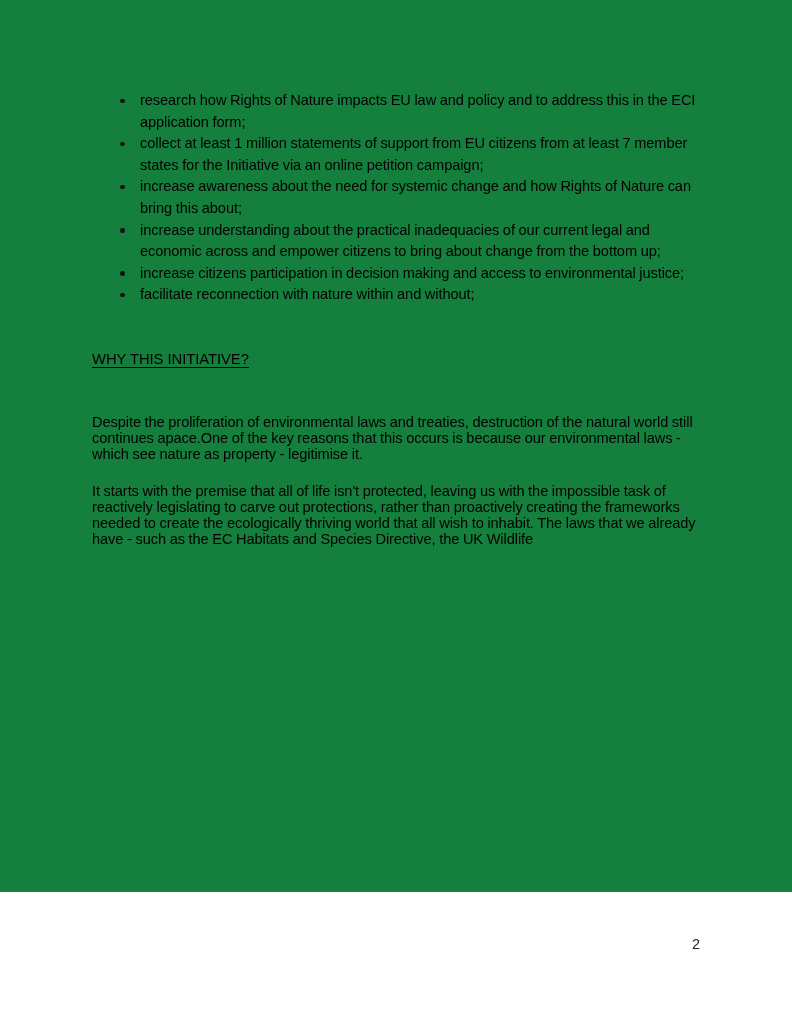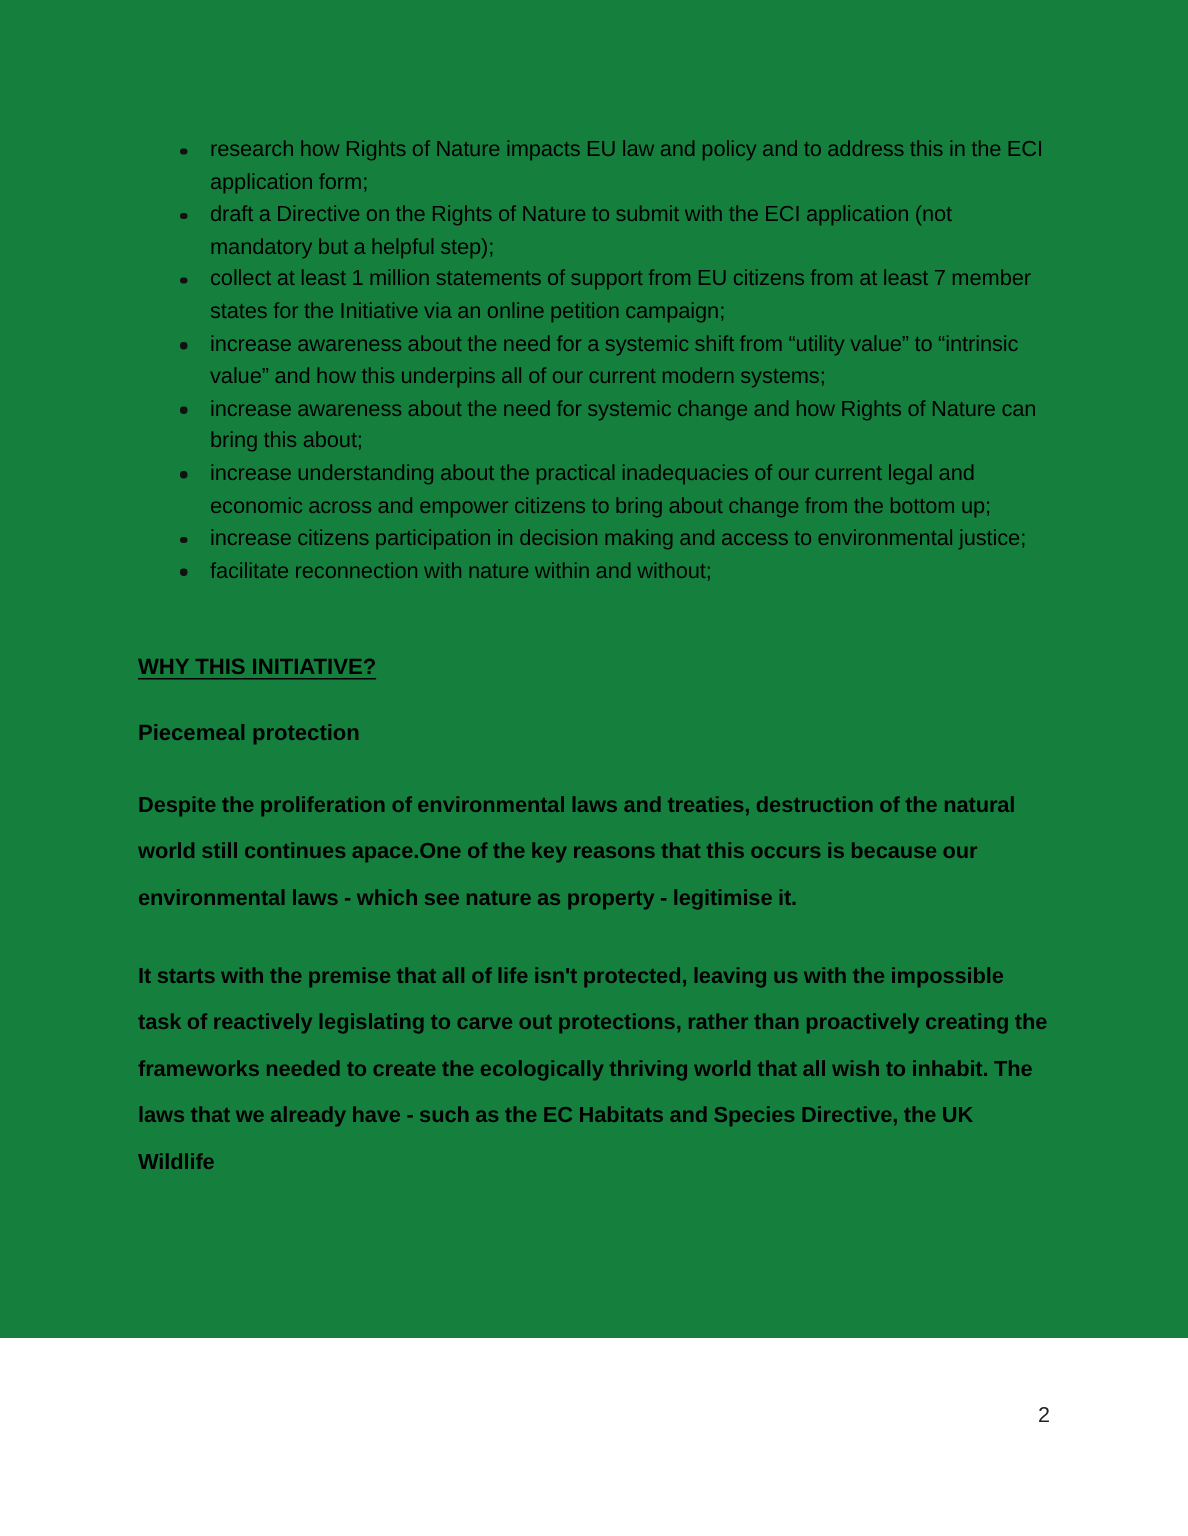--- a/index.html
+++ b/index.html
@@ -60,47 +60,46 @@
     border-radius: 50%;
   }
   ul.bullets > li .bullet-text {
     display: block;
   }
 
   
   .h-section {
     font-size: 14.8px;
     line-height: 21.6px;
-    font-weight: bold;
+    font-weight: normal;
     text-decoration: underline;
     text-underline-offset: 2.5px;
     margin: 0;
     letter-spacing: -0.05px;
   }
   .spacer-lg { height: 43px; }
   .spacer-md { height: 21.6px; }
   .spacer-sm { height: 21.6px; }
 
   .h-sub {
     font-size: 14.8px;
     line-height: 21.6px;
     font-weight: bold;
     margin: 0;
     letter-spacing: -0.05px;
   }
 
   
   p.body {
     font-size: 14.6px;
-    line-height: 31px;
+    line-height: 16px;
     margin: 0;
     letter-spacing: -0.08px;
     word-spacing: -0.3px;
     text-align: left;
-    font-weight: bold;
   }
 
   
   .page-number {
     position: absolute;
     left: 0;
     top: 936px;
     width: 700px;
     text-align: right;
     font-size: 14.4px;
@@ -115,29 +114,21 @@
 
   <div class="content">
 
     <ul class="bullets">
       <li>
         <span class="bullet-dot"></span>
         <span class="bullet-text">research how Rights of Nature impacts EU law and policy and to address this in the ECI application form;</span>
       </li>
       <li>
         <span class="bullet-dot"></span>
-        <span class="bullet-text">draft a Directive on the Rights of Nature to submit with the ECI application (not mandatory but a helpful step);</span>
-      </li>
-      <li>
-        <span class="bullet-dot"></span>
         <span class="bullet-text">collect at least 1 million statements of support from EU citizens from at least 7 member states for the Initiative via an online petition campaign;</span>
-      </li>
-      <li>
-        <span class="bullet-dot"></span>
-        <span class="bullet-text">increase awareness about the need for a systemic shift from “utility value” to “intrinsic value” and how this underpins all of our current modern systems;</span>
       </li>
       <li>
         <span class="bullet-dot"></span>
         <span class="bullet-text">increase awareness about the need for systemic change and how Rights of Nature can bring this about;</span>
       </li>
       <li>
         <span class="bullet-dot"></span>
         <span class="bullet-text">increase understanding about the practical inadequacies of our current legal and economic across and empower citizens to bring about change from the bottom up;</span>
       </li>
       <li>
@@ -149,21 +140,20 @@
         <span class="bullet-text">facilitate reconnection with nature within and without;</span>
       </li>
     </ul>
 
     <div class="spacer-lg"></div>
 
     <h2 class="h-section">WHY THIS INITIATIVE?</h2>
 
     <div class="spacer-md"></div>
 
-    <h3 class="h-sub">Piecemeal protection</h3>
 
     <div class="spacer-md"></div>
 
     <p class="body">Despite the proliferation of environmental laws and treaties, destruction of the natural world still continues apace.One of the key reasons that this occurs is because our environmental laws - which see nature as property - legitimise it.</p>
 
     <div class="spacer-sm"></div>
 
     <p class="body">It starts with the premise that all of life isn't protected, leaving us with the impossible task of reactively legislating to carve out protections, rather than proactively creating the frameworks needed to create the ecologically thriving world that all wish to inhabit. The laws that we already have - such as the EC Habitats and Species Directive, the UK Wildlife</p>
 
   </div>

